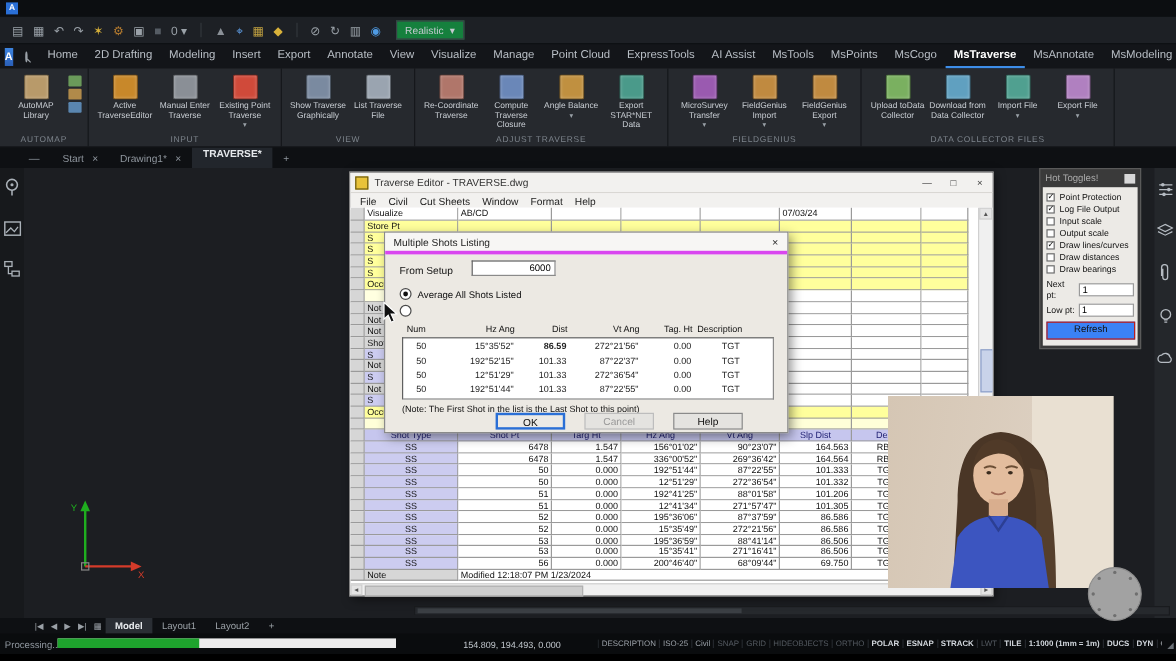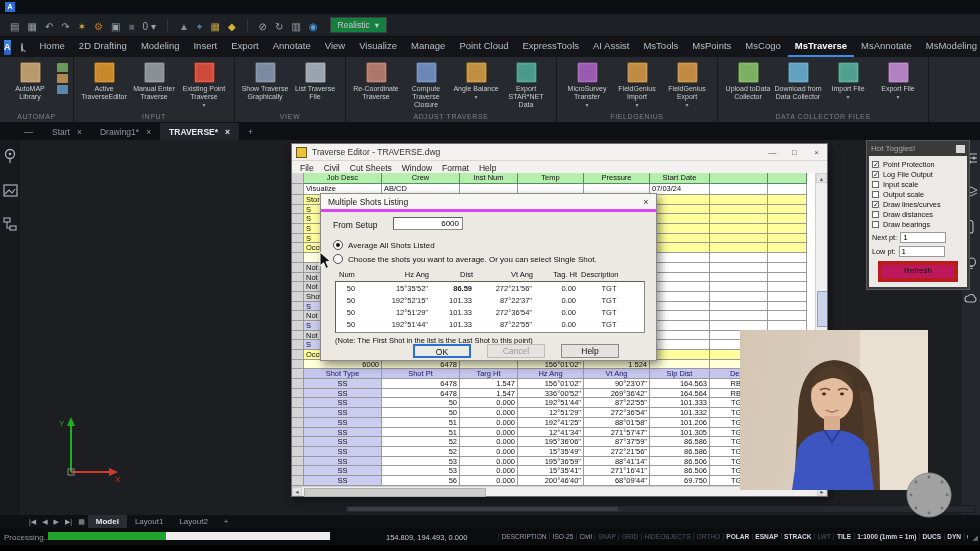--- a/index.html
+++ b/index.html
@@ -27,21 +27,21 @@
   .ritems{display:flex;}
   .ritem{width:50px;display:flex;flex-direction:column;align-items:center;font-size:7px;color:#c9ced4;text-align:center;line-height:1.15;cursor:default;}
   .ricon{width:19px;height:19px;border-radius:2px;margin-bottom:2px;border:1px solid rgba(0,0,0,.4);box-shadow:inset 0 0 3px rgba(255,255,255,.35);}
   .rcaret{font-size:6px;color:#9aa1a8;margin-top:1px;}
   .rmini{display:flex;flex-direction:column;gap:2px;margin-left:2px;margin-top:1px;}
   .rmini span{width:11px;height:9px;border-radius:1px;display:block;}
   
   #doctabs{left:0;top:123px;width:980px;height:17px;background:#0e1013;display:flex;align-items:stretch;padding-left:24px;box-sizing:border-box;}
   #tabbar-menu{color:#8f969e;font-size:9px;margin-right:10px;align-self:center;}
   .dtab{display:flex;align-items:center;gap:7px;padding:0 9px;font-size:8.5px;color:#8f969e;}
-  .dtab.active{background:#22262c;color:#e6e9ec;font-weight:bold;}
+  .dtab.active{background:#22262c;color:#e6e9ec;font-weight:bold;flex-direction:column;}
   .dclose{font-size:8.5px;}
   
   #canvas{left:0;top:140px;width:980px;height:375px;background:#1c1e22;}
   #leftbar{left:0;top:140px;width:20px;height:375px;background:#17191c;display:flex;flex-direction:column;align-items:center;padding-top:8px;gap:20px;box-sizing:border-box;}
   #rightbar{left:962px;top:140px;width:18px;height:375px;background:#24272b;display:flex;flex-direction:column;align-items:center;padding-top:12px;gap:22px;box-sizing:border-box;}
   svg{display:block;}
   
   #editorwin{left:291px;top:143px;width:537px;height:354px;background:#f0f0f0;border:1px solid #6f6f6f;box-sizing:border-box;box-shadow:2px 3px 8px rgba(0,0,0,.5);z-index:2;}
   #ewtitle{height:16px;display:flex;align-items:center;gap:5px;padding:0 2px 0 4px;background:#f2f1ef;border-bottom:1px solid #d9d7d3;}
   #ewicon{width:9px;height:9px;background:#e8c23a;border:1px solid #6b5a10;}
@@ -80,29 +80,29 @@
   #dlg-list{left:14px;top:87px;width:308px;height:50px;background:#fff;border:1px solid #8a8a8a;border-top-color:#5f5f5f;border-left-color:#5f5f5f;overflow:hidden;}
   .dlr{display:flex;height:11px;line-height:11px;font-size:7.5px;color:#222;padding-top:1px;}
   .dlc{flex:0 0 auto;white-space:nowrap;overflow:hidden;padding:0 2px;box-sizing:border-box;}
   #dlg-note{left:14px;top:142px;font-size:7.5px;color:#111;}
   .dbtn{position:absolute;top:150px;width:58px;height:14px;font-size:8.5px;text-align:center;line-height:13px;background:#e4e3e0;border:1px solid #8a8a8a;box-sizing:border-box;color:#111;}
   #btn-ok{left:92px;border:2px solid #2a6fd6;background:#eceae6;}
   #btn-cancel{left:166px;color:#9a9a9a;border-color:#bdbdbd;}
   #btn-help{left:240px;}
   #cursor{left:319px;top:251px;z-index:9;}
   
-  #ht{left:866px;top:140px;width:104px;background:#3a3a3a;border:1px solid #5a5a5a;padding:2px;box-sizing:border-box;z-index:3;}
+  #ht{left:866px;top:140px;width:85px;background:#3a3a3a;border:1px solid #5a5a5a;padding:2px;box-sizing:border-box;z-index:3;}
   #ht-title{display:flex;align-items:center;font-size:8px;color:#a9a9a9;padding:1px 2px 3px;}
   #ht-title span.box{margin-left:auto;width:9px;height:8px;background:#d8d8d8;}
   #ht-body{background:#eceae6;padding:3px 3px 4px;}
   .htrow{display:flex;align-items:center;gap:4px;height:10px;font-size:7.3px;color:#111;white-space:nowrap;}
   .chk{width:7px;height:7px;background:#fff;border:1px solid #6a6a6a;font-size:7px;line-height:6px;text-align:center;color:#111;flex:0 0 auto;box-sizing:border-box;}
   .htnum{display:flex;align-items:center;gap:3px;margin-top:3px;font-size:7.3px;color:#111;}
   .htnum input{width:46px;height:11px;border:1px solid #9a9a9a;background:#fff;font-size:8px;padding:0 2px;box-sizing:border-box;font-family:"Liberation Sans",sans-serif;}
-  #ht-refresh{margin:4px auto 1px;display:block;width:72px;height:13px;background:#be185d;border:4px solid #b91c1c;font-size:8px;text-align:center;line-height:12px;color:#111;}
+  #ht-refresh{margin:4px auto 1px;display:block;width:72px;height:13px;background:#3b82f6;border:1px solid #b91c1c;font-size:8px;text-align:center;line-height:12px;color:#111;}
   
   #cam{left:740px;top:330px;width:188px;height:160px;overflow:hidden;z-index:6;background:linear-gradient(100deg,#d5c6b4 0%,#dccfc0 60%,#e7ddcf 100%);}
   #marker{left:905px;top:471px;z-index:7;}
   #canvashscroll{left:345px;top:505px;width:630px;height:8px;background:#26292d;border:1px solid #191b1e;box-sizing:border-box;z-index:1;}
   #canvashthumb{position:absolute;left:2px;top:1px;width:270px;height:4px;background:#3b3f44;}
   
   #layoutbar{left:0;top:515px;width:980px;height:13px;background:#0e1013;display:flex;align-items:center;padding-left:26px;box-sizing:border-box;font-size:8px;color:#9aa0a6;}
   .lnav{padding:0 3px;font-size:7px;}
   .ltab{padding:0 8px;height:13px;line-height:13px;}
   .ltab.active{background:#2a2e34;color:#e8ebee;font-weight:bold;}
@@ -364,31 +364,20 @@
       <span class="ewm">Civil</span>
       <span class="ewm">Cut Sheets</span>
       <span class="ewm">Window</span>
       <span class="ewm">Format</span>
       <span class="ewm">Help</span>
     </div>
   <div id="ewcontent">
     <div id="rows">
         <div class="trow jrow">
           <span class="cell c0"></span>
-          <span class="cell c1 hgreen">Job Desc</span>
-          <span class="cell c2 hgreen">Crew</span>
-          <span class="cell c3 hgreen">Inst Num</span>
-          <span class="cell c4 hgreen">Temp</span>
-          <span class="cell c5 hgreen">Pressure</span>
-          <span class="cell c6 hgreen">Start Date</span>
-          <span class="cell c7 hgreen"></span>
-          <span class="cell c8 hgreen"></span>
-        </div>
-        <div class="trow jrow">
-          <span class="cell c0"></span>
           <span class="cell c1">Visualize</span>
           <span class="cell c2">AB/CD</span>
           <span class="cell c3"></span>
           <span class="cell c4"></span>
           <span class="cell c5"></span>
           <span class="cell c6">07/03/24</span>
           <span class="cell c7"></span>
           <span class="cell c8"></span>
         </div>
         <div class="trow ">
@@ -746,21 +735,20 @@
     <span id="dlg-close">×</span>
   </div>
   <span id="dlg-fs-label" class="abs">From Setup</span>
   <input id="dlg-fs-input" class="abs" value="6000" style="">
   <div class="radiorow" style="left:12px;top:46px">
     <span class="radio sel"></span>
     <span>Average All Shots Listed</span>
   </div>
   <div class="radiorow" style="left:12px;top:60px">
     <span class="radio"></span>
-    <span>Choose the shots you want to average. Or you can select Single Shot.</span>
   </div>
   <div id="dlg-cols" class="abs">
       <span class="dlc" style="width: 30px; text-align: left;">Num</span>
       <span class="dlc" style="width: 64px; text-align: right;">Hz Ang</span>
       <span class="dlc" style="width: 44px; text-align: right;">Dist</span>
       <span class="dlc" style="width: 60px; text-align: right;">Vt Ang</span>
       <span class="dlc" style="width: 44px; text-align: right;">Tag. Ht</span>
       <span class="dlc" style="width: 62px; text-align: left;">Description</span>
     </div>
   <div id="dlg-list" class="abs">

